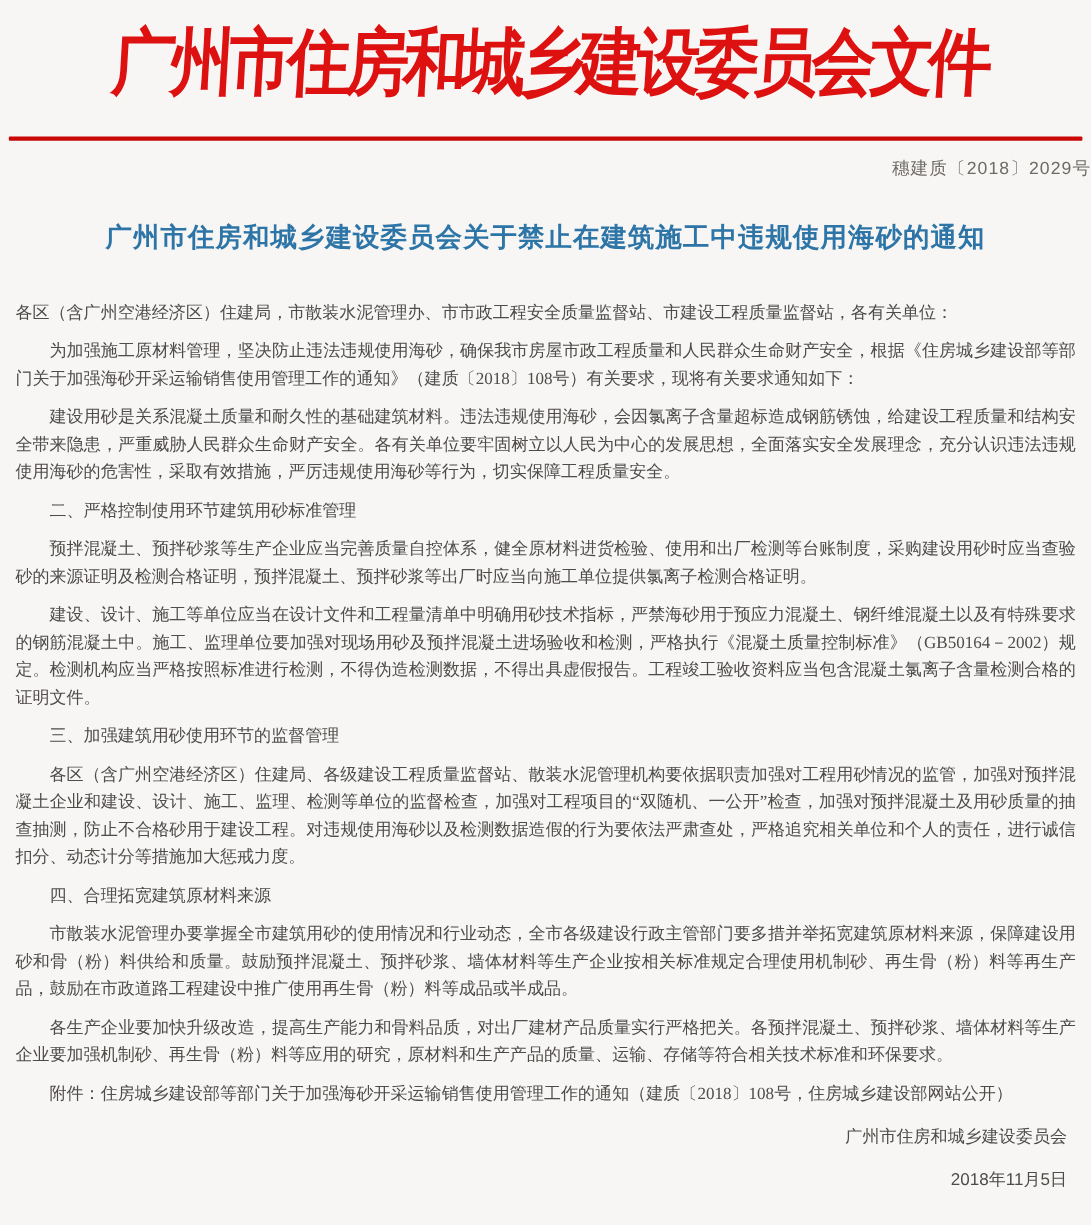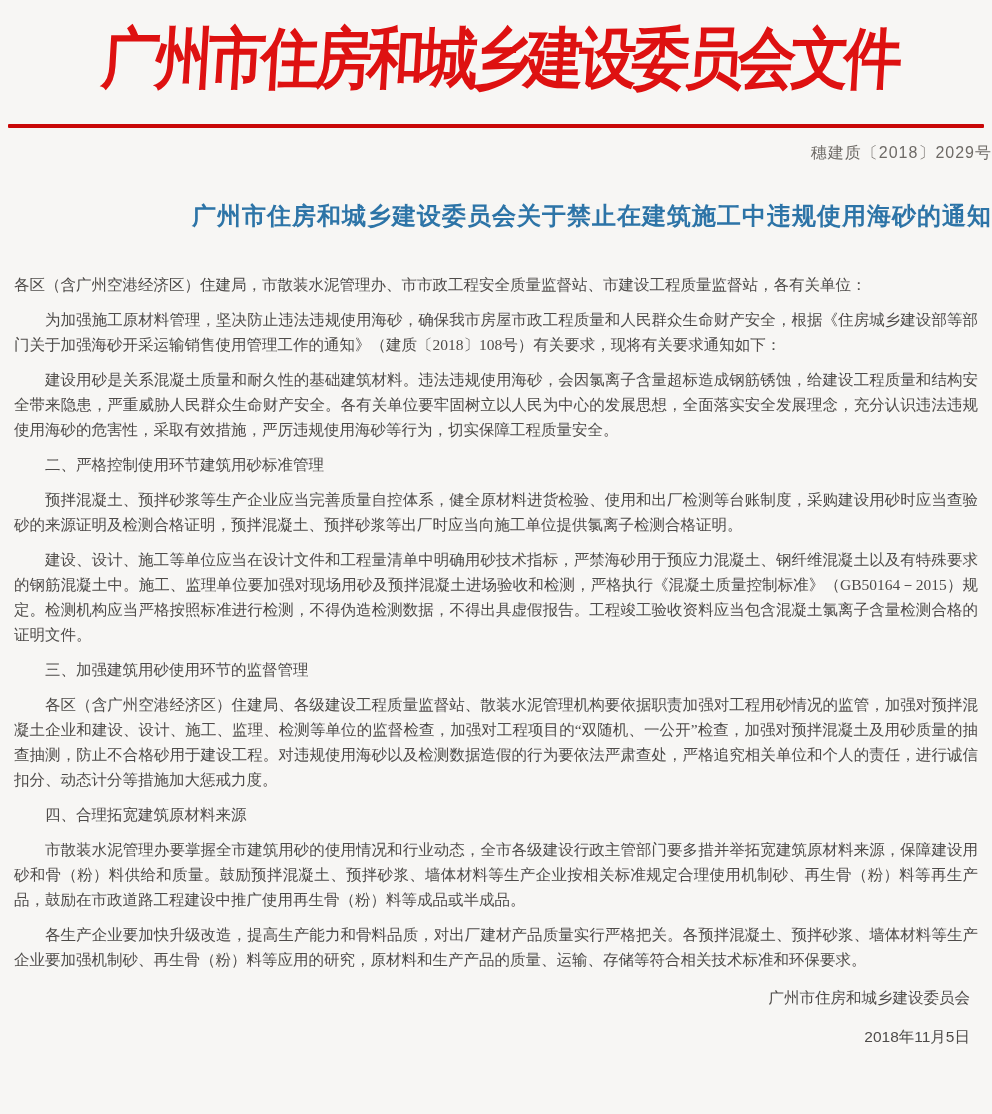--- a/index.html
+++ b/index.html
@@ -41,21 +41,21 @@
   .doc-number {
     margin-top: 15px;
     text-align: right;
     font-size: 16px;
     color: #6e6a66;
     letter-spacing: 1px;
   }
 
   .doc-title {
     margin-top: 36px;
-    text-align: right;
+    text-align: center;
     font-size: 24px;
     font-weight: 600;
     color: #2d74a7;
     letter-spacing: 1px;
   }
 
   
   .doc-body {
     padding: 40px 14px 0 14px;
     font-size: 15.5px;
@@ -97,32 +97,33 @@
 
     <p class="indent">为加强施工原材料管理，坚决防止违法违规使用海砂，确保我市房屋市政工程质量和人民群众生命财产安全，根据《住房城乡建设部等部门关于加强海砂开采运输销售使用管理工作的通知》（建质〔2018〕108号）有关要求，现将有关要求通知如下：</p>
 
 
     <p class="indent">建设用砂是关系混凝土质量和耐久性的基础建筑材料。违法违规使用海砂，会因氯离子含量超标造成钢筋锈蚀，给建设工程质量和结构安全带来隐患，严重威胁人民群众生命财产安全。各有关单位要牢固树立以人民为中心的发展思想，全面落实安全发展理念，充分认识违法违规使用海砂的危害性，采取有效措施，严厉违规使用海砂等行为，切实保障工程质量安全。</p>
 
     <p class="indent heading">二、严格控制使用环节建筑用砂标准管理</p>
 
     <p class="indent">预拌混凝土、预拌砂浆等生产企业应当完善质量自控体系，健全原材料进货检验、使用和出厂检测等台账制度，采购建设用砂时应当查验砂的来源证明及检测合格证明，预拌混凝土、预拌砂浆等出厂时应当向施工单位提供氯离子检测合格证明。</p>
 
-    <p class="indent">建设、设计、施工等单位应当在设计文件和工程量清单中明确用砂技术指标，严禁海砂用于预应力混凝土、钢纤维混凝土以及有特殊要求的钢筋混凝土中。施工、监理单位要加强对现场用砂及预拌混凝土进场验收和检测，严格执行《混凝土质量控制标准》（GB50164－2015）规定。检测机构应当严格按照标准进行检测，不得伪造检测数据，不得出具虚假报告。工程竣工验收资料应当包含混凝土氯离子含量检测合格的证明文件。</p>
+    <p class="indent">建设、设计、施工等单位应当在设计文件和工程量清单中明确用砂技术指标，严禁海砂用于预应力混凝土、钢纤维混凝土以及有特殊要求的钢筋混凝土中。施工、监理单位要加强对现场用砂及预拌混凝土进场验收和检测，严格执行《混凝土质量控制标准》（GB50164－2002）规定。检测机构应当严格按照标准进行检测，不得伪造检测数据，不得出具虚假报告。工程竣工验收资料应当包含混凝土氯离子含量检测合格的证明文件。</p>
 
     <p class="indent heading">三、加强建筑用砂使用环节的监督管理</p>
 
     <p class="indent">各区（含广州空港经济区）住建局、各级建设工程质量监督站、散装水泥管理机构要依据职责加强对工程用砂情况的监管，加强对预拌混凝土企业和建设、设计、施工、监理、检测等单位的监督检查，加强对工程项目的“双随机、一公开”检查，加强对预拌混凝土及用砂质量的抽查抽测，防止不合格砂用于建设工程。对违规使用海砂以及检测数据造假的行为要依法严肃查处，严格追究相关单位和个人的责任，进行诚信扣分、动态计分等措施加大惩戒力度。</p>
 
     <p class="indent heading">四、合理拓宽建筑原材料来源</p>
 
     <p class="indent">市散装水泥管理办要掌握全市建筑用砂的使用情况和行业动态，全市各级建设行政主管部门要多措并举拓宽建筑原材料来源，保障建设用砂和骨（粉）料供给和质量。鼓励预拌混凝土、预拌砂浆、墙体材料等生产企业按相关标准规定合理使用机制砂、再生骨（粉）料等再生产品，鼓励在市政道路工程建设中推广使用再生骨（粉）料等成品或半成品。</p>
 
     <p class="indent">各生产企业要加快升级改造，提高生产能力和骨料品质，对出厂建材产品质量实行严格把关。各预拌混凝土、预拌砂浆、墙体材料等生产企业要加强机制砂、再生骨（粉）料等应用的研究，原材料和生产产品的质量、运输、存储等符合相关技术标准和环保要求。</p>
 
+    <p class="indent">附件：住房城乡建设部等部门关于加强海砂开采运输销售使用管理工作的通知（建质〔2018〕108号，住房城乡建设部网站公开）</p>
   </main>
 
   <footer class="doc-footer">
     <div class="signature">广州市住房和城乡建设委员会</div>
     <div class="issue-date">2018年11月5日</div>
   </footer>
 
 </div>
 
 </body></html>

